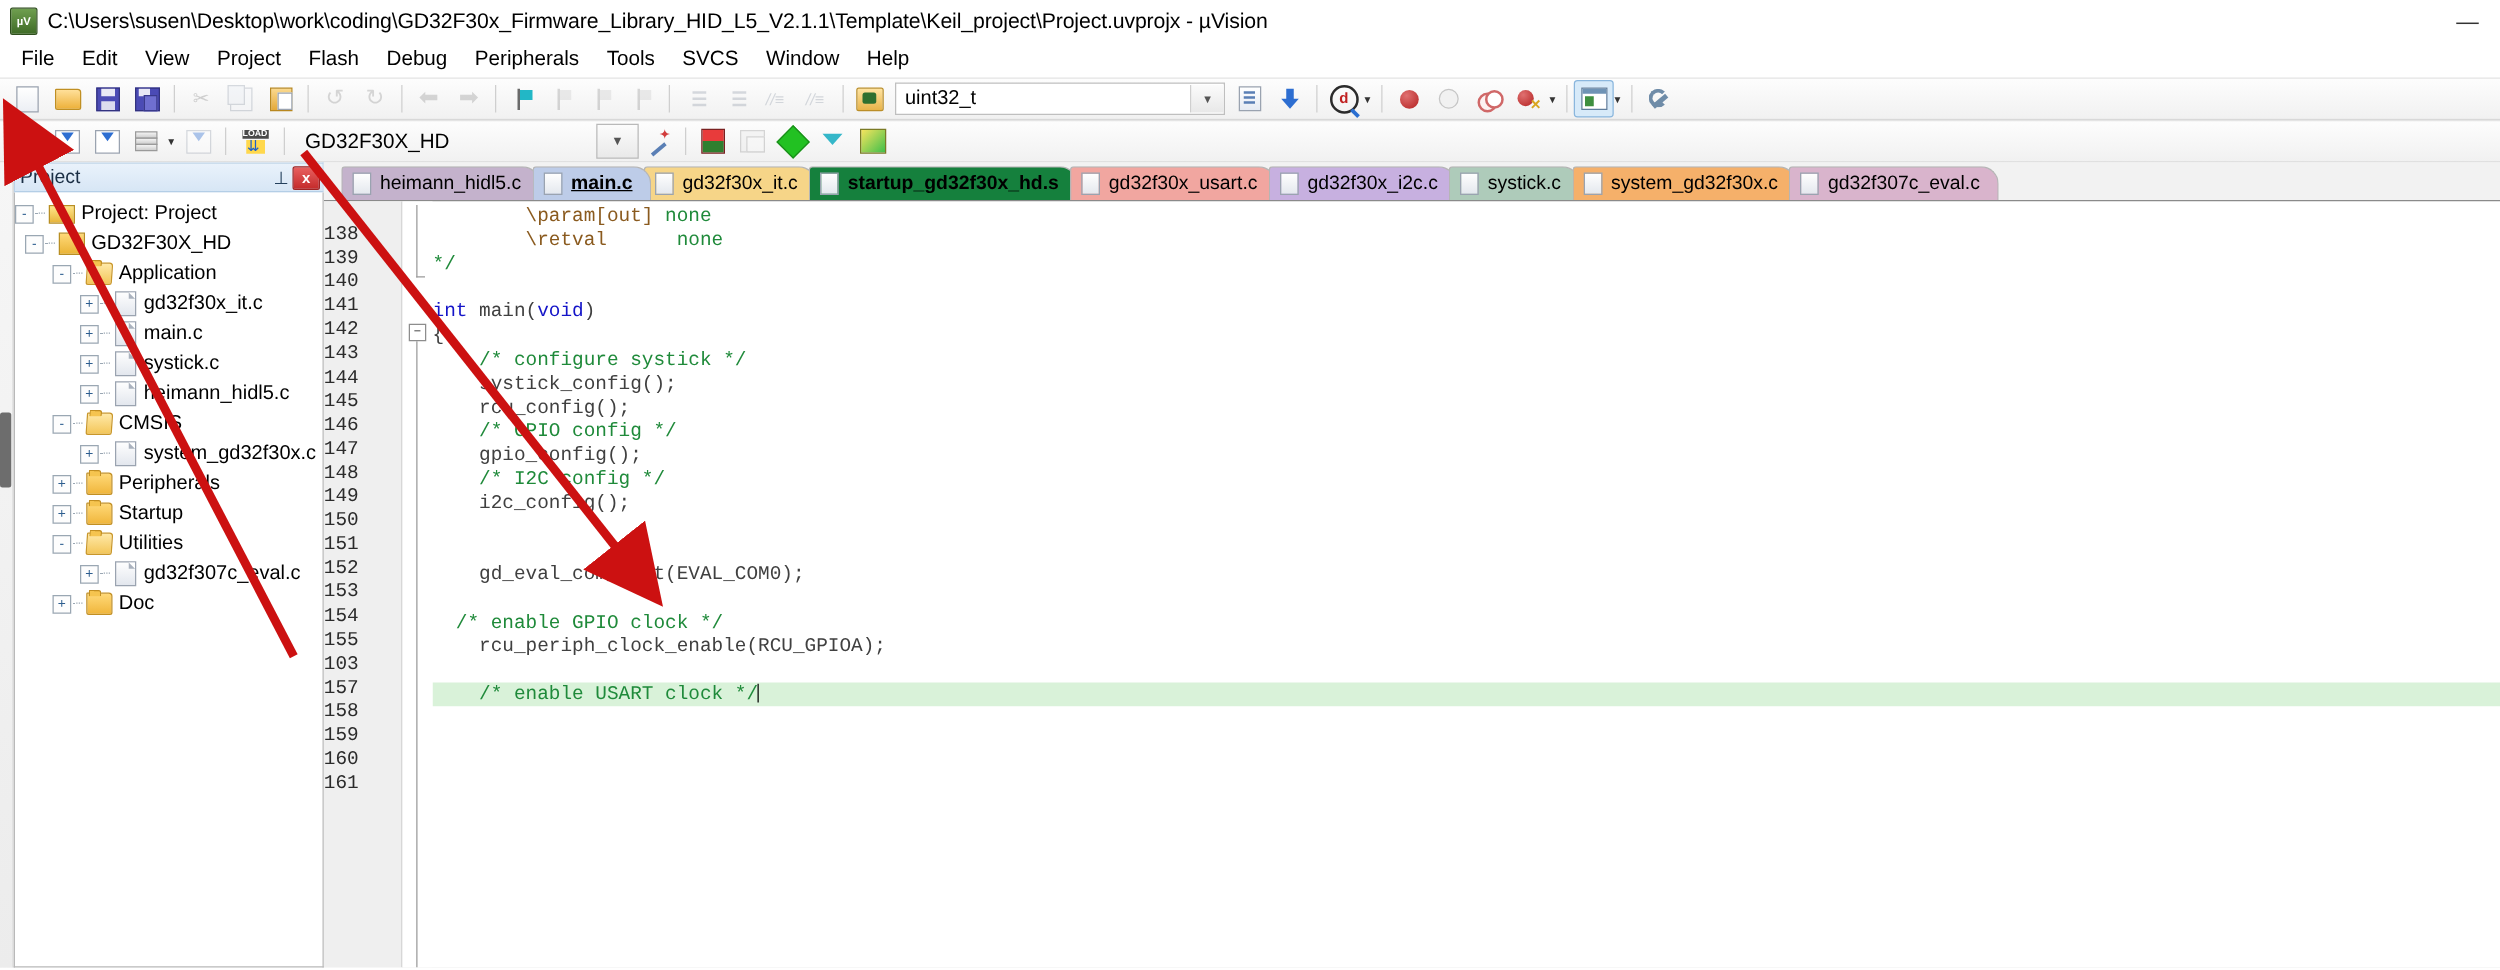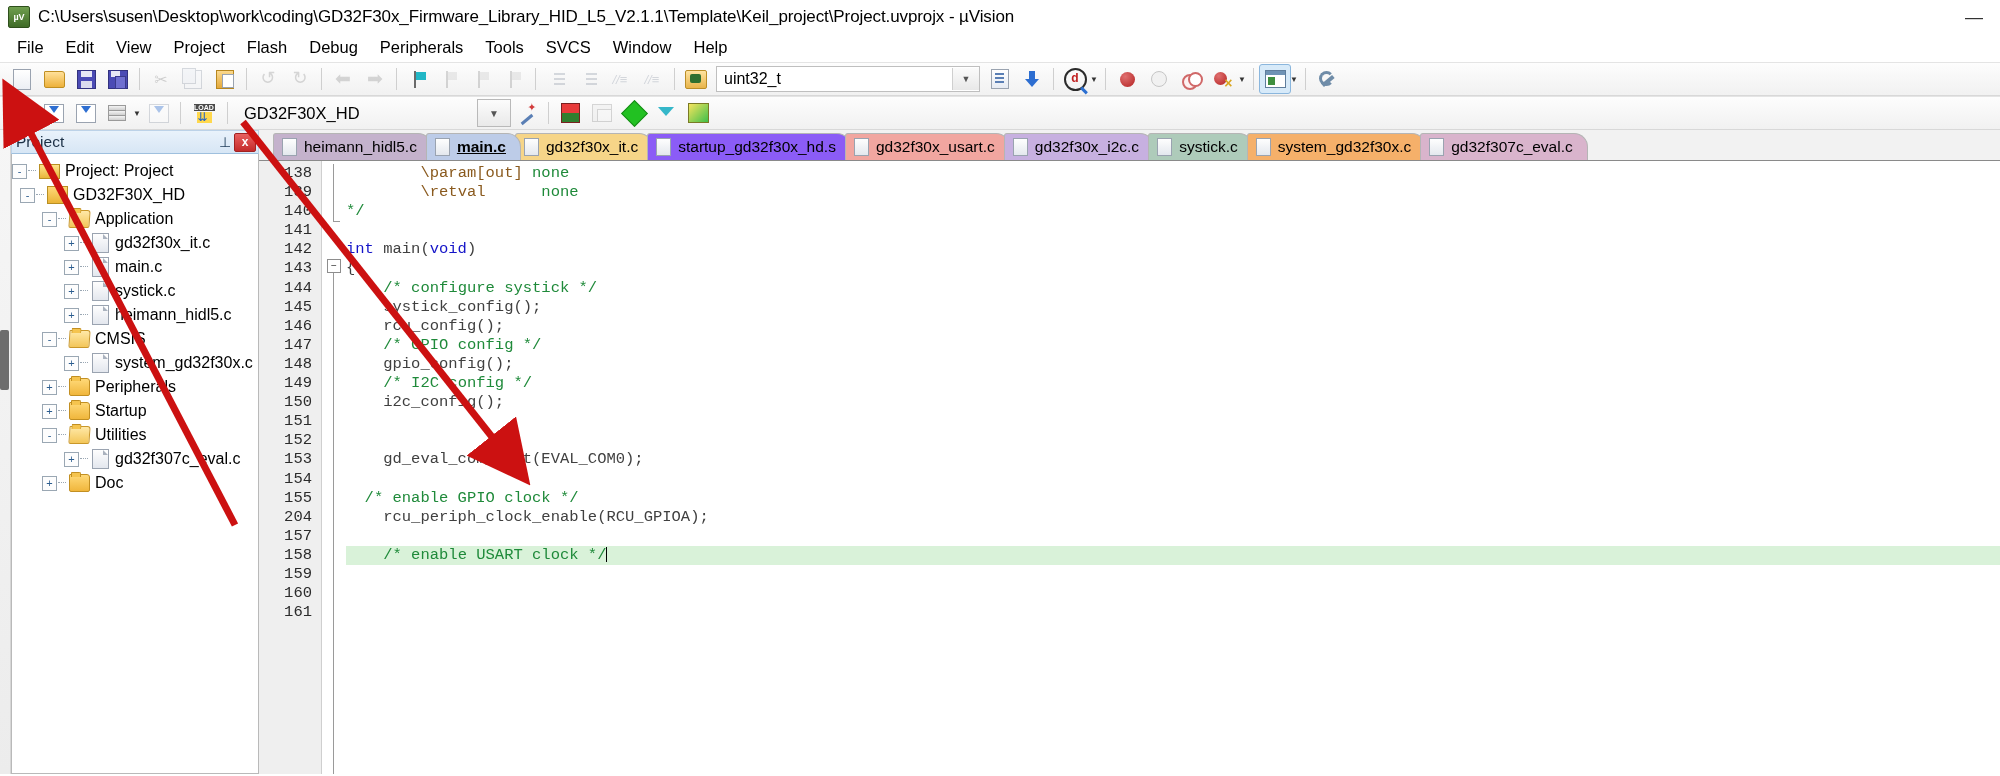--- a/index.html
+++ b/index.html
@@ -151,21 +151,21 @@
   }
   .etab.active{z-index:5;font-weight:bold;}
   .etab.active .lbl{text-decoration:underline;}
 
   .code-area{
     flex:1;display:flex;background:#fff;border-top:1px solid #8a8a8a;overflow:hidden;
     font-family:"Liberation Mono", monospace;
   }
   .gutter{
     width:62px;flex:0 0 62px;background:#efefef;border-right:1px solid #cfcfcf;
-    text-align:right;padding-top:3px;
+    padding-top:17px;
   }
   .gline{height:19.1px;line-height:19.1px;font-size:15.5px;color:#2b2b2b;padding-right:9px;
     font-family:"Liberation Mono", monospace;}
   .foldbar{width:24px;flex:0 0 24px;background:#fff;position:relative;padding-top:3px;}
   .fold-rule{position:absolute;left:11px;top:3px;width:1px;background:#9a9a9a;}
   .fold-box{
     position:absolute;left:5px;width:12px;height:12px;border:1px solid #8d8d8d;background:#fff;
     display:flex;align-items:center;justify-content:center;font-size:10px;line-height:8px;color:#333;
     font-family:"Liberation Sans",sans-serif;
   }
@@ -561,21 +561,21 @@
             <span class="lbl">heimann_hidl5.c</span>
           </div>
           <div class="etab active" style="background: rgb(189, 204, 232);">
             <span class="tico"></span>
             <span class="lbl">main.c</span>
           </div>
           <div class="etab" style="background: rgb(246, 213, 136);">
             <span class="tico"></span>
             <span class="lbl">gd32f30x_it.c</span>
           </div>
-          <div class="etab" style="background: #8b5cf6;">
+          <div class="etab" style="background: #15803d; font-weight: bold;">
             <span class="tico"></span>
             <span class="lbl">startup_gd32f30x_hd.s</span>
           </div>
           <div class="etab" style="background: rgb(241, 166, 160);">
             <span class="tico"></span>
             <span class="lbl">gd32f30x_usart.c</span>
           </div>
           <div class="etab" style="background: rgb(199, 176, 224);">
             <span class="tico"></span>
             <span class="lbl">gd32f30x_i2c.c</span>
@@ -606,21 +606,21 @@
             <div class="gline">146</div>
             <div class="gline">147</div>
             <div class="gline">148</div>
             <div class="gline">149</div>
             <div class="gline">150</div>
             <div class="gline">151</div>
             <div class="gline">152</div>
             <div class="gline">153</div>
             <div class="gline">154</div>
             <div class="gline">155</div>
-            <div class="gline">204</div>
+            <div class="gline">103</div>
             <div class="gline">157</div>
             <div class="gline">158</div>
             <div class="gline">159</div>
             <div class="gline">160</div>
             <div class="gline">161</div>
           </div>
         <div class="foldbar" id="foldbar">
           <div class="fold-rule" style="height:58px;"></div>
           <div class="fold-end" style="top:60px;"></div>
           <div class="fold-box" style="top:98px;">−</div>

